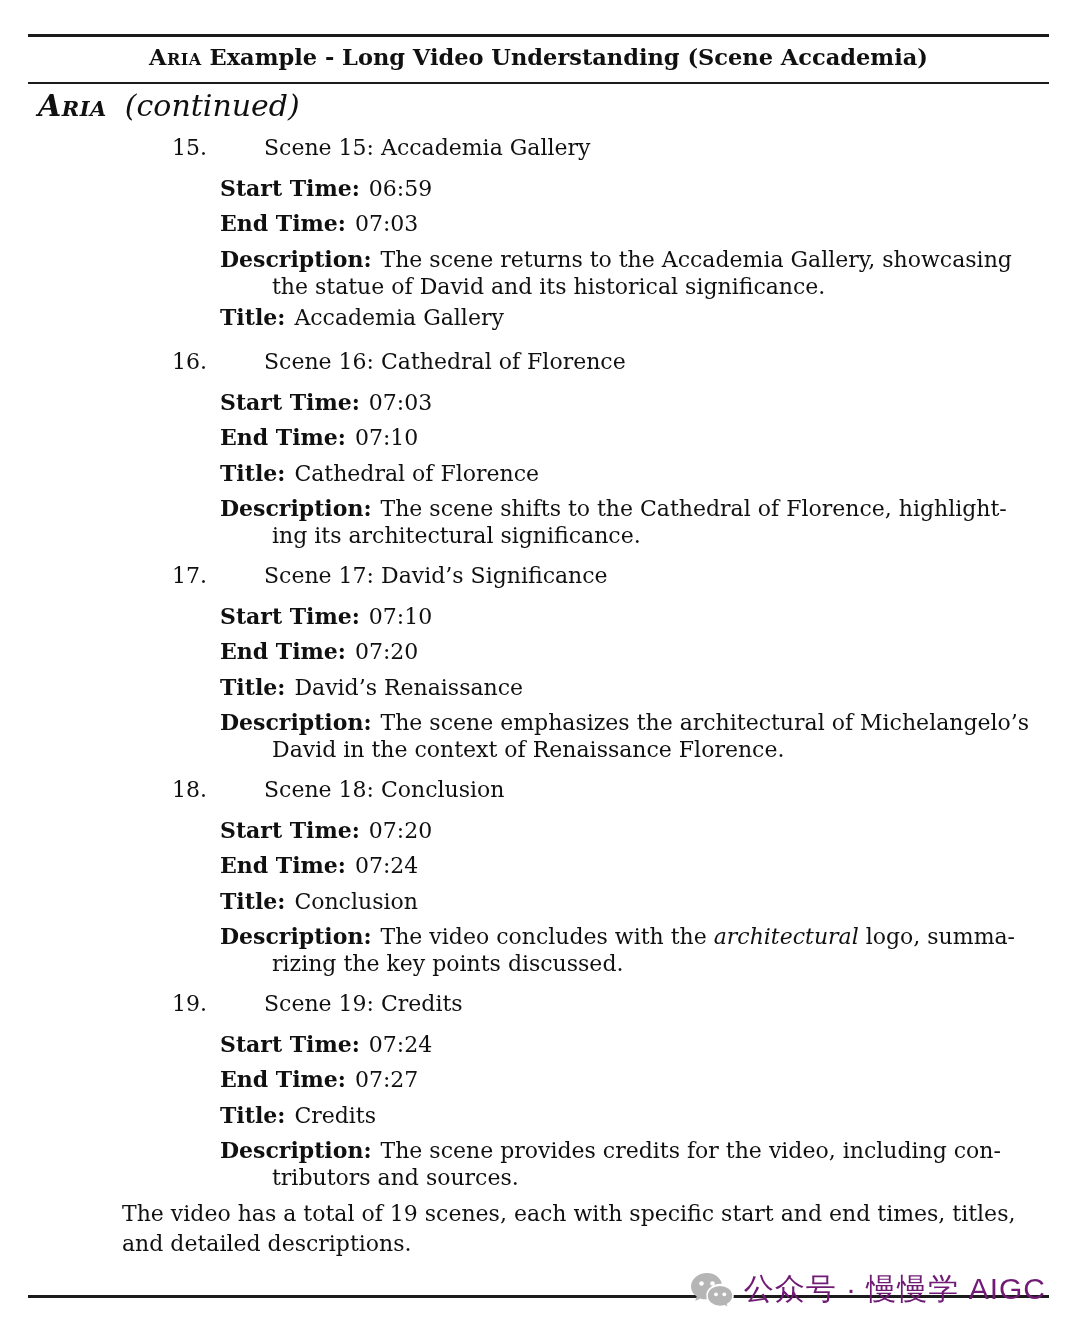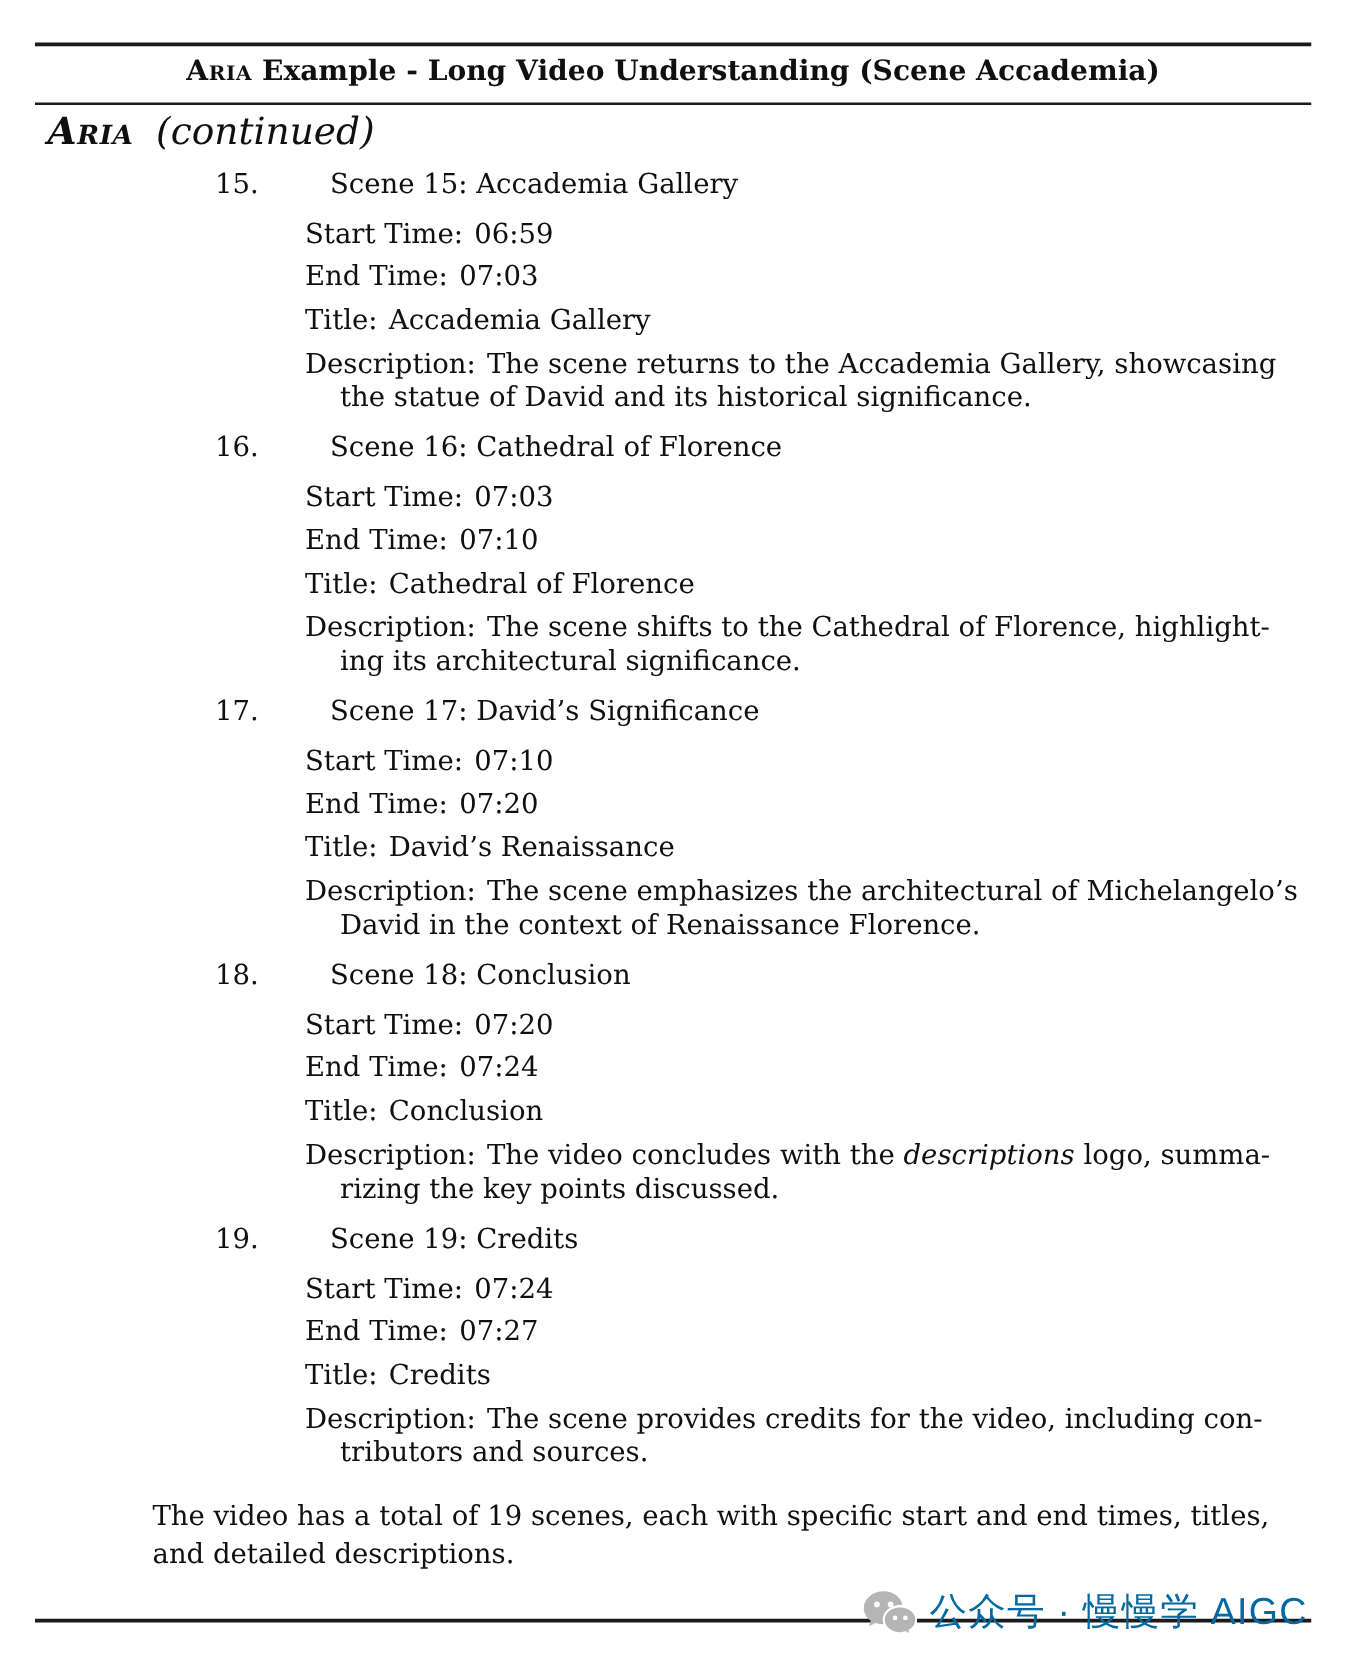--- a/index.html
+++ b/index.html
@@ -45,40 +45,40 @@
   .scenes {
     position: absolute;
     top: 131px; left: 172px; width: 877px;
     font-size: 22px;
   }
   .scene { margin-bottom: 10px; }
   .scene-head { display: flex; line-height: 34.5px; gap: 44px; }
   .scene-num { width: 48px; flex: none; }
   .scene-fields { margin-left: 48px; margin-top: 5px; }
   .field { line-height: 34.5px; }
-  .flabel { font-weight: 400; margin-left: 24px; }
+  .flabel { font-weight: 700; }
   .fval  { margin-left: 9px; }
   .desc  { line-height: 27px; margin-top: 4px; }
   .desc-l2 { padding-left: 52px; }
   .ital { font-style: italic; }
 
   .footer-note {
     position: absolute;
     top: 1199px; left: 122px; width: 927px;
     font-size: 22px;
     line-height: 29.5px;
   }
 
   .watermark {
     position: absolute;
     right: 30px; bottom: 18px;
     display: flex;
     align-items: center;
     gap: 10px;
-    color: #0369a1;
+    color: #701a75;
     font-family: "Liberation Sans", "DejaVu Sans", sans-serif;
     font-size: 30px;
     letter-spacing: 1px;
     white-space: nowrap;
     z-index: 2;
   }
   .watermark svg { display: block; }
 </style>
 </head>
 <body>
@@ -102,28 +102,28 @@
       <span class="scene-num">15.</span>
       <span>Scene 15: Accademia Gallery</span>
     </div>
     <div class="scene-fields">
       <div class="field">
         <span class="flabel">Start Time:</span><span class="fval">06:59</span>
       </div>
       <div class="field">
         <span class="flabel">End Time:</span><span class="fval">07:03</span>
       </div>
+      <div class="field desc">
+        <div>
+          <span class="flabel">Description:</span><span class="fval">The scene returns to the Accademia Gallery, showcasing</span>
+        </div>
+        <div class="desc-l2">the statue of David and its historical significance.</div>
+      </div>
       <div class="field">
         <span class="flabel">Title:</span><span class="fval">Accademia Gallery</span>
-      </div>
-      <div class="field desc">
-        <div>
-          <span class="flabel">Description:</span><span class="fval">The scene returns to the Accademia Gallery, showcasing</span>
-        </div>
-        <div class="desc-l2">the statue of David and its historical significance.</div>
       </div>
     </div>
   </div>
 
   <div class="scene">
     <div class="scene-head">
       <span class="scene-num">16.</span>
       <span>Scene 16: Cathedral of Florence</span>
     </div>
     <div class="scene-fields">
@@ -179,21 +179,21 @@
         <span class="flabel">Start Time:</span><span class="fval">07:20</span>
       </div>
       <div class="field">
         <span class="flabel">End Time:</span><span class="fval">07:24</span>
       </div>
       <div class="field">
         <span class="flabel">Title:</span><span class="fval">Conclusion</span>
       </div>
       <div class="field desc">
         <div>
-          <span class="flabel">Description:</span><span class="fval"><span>The video concludes with the </span><span class="ital">descriptions</span><span> logo, summa-</span></span>
+          <span class="flabel">Description:</span><span class="fval"><span>The video concludes with the </span><span class="ital">architectural</span><span> logo, summa-</span></span>
         </div>
         <div class="desc-l2">rizing the key points discussed.</div>
       </div>
     </div>
   </div>
 
   <div class="scene">
     <div class="scene-head">
       <span class="scene-num">19.</span>
       <span>Scene 19: Credits</span>

